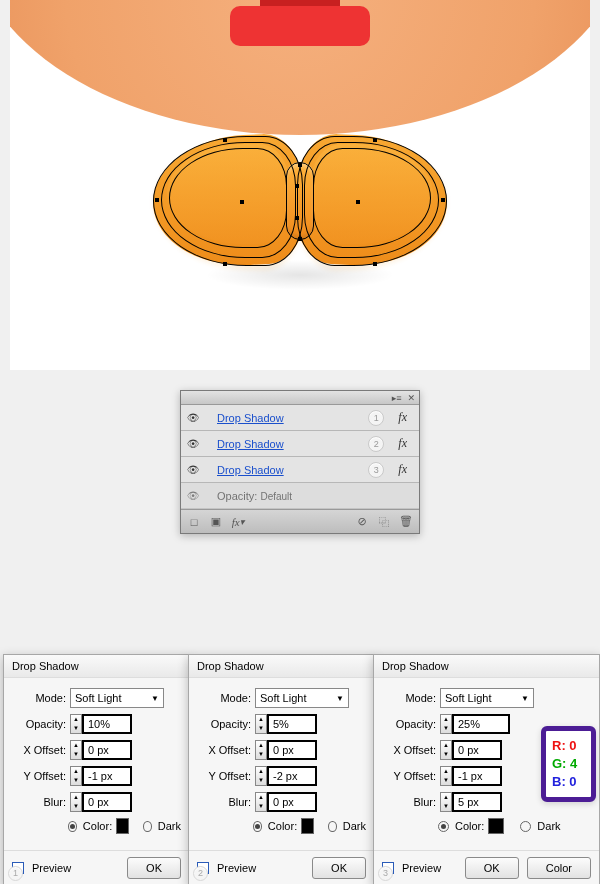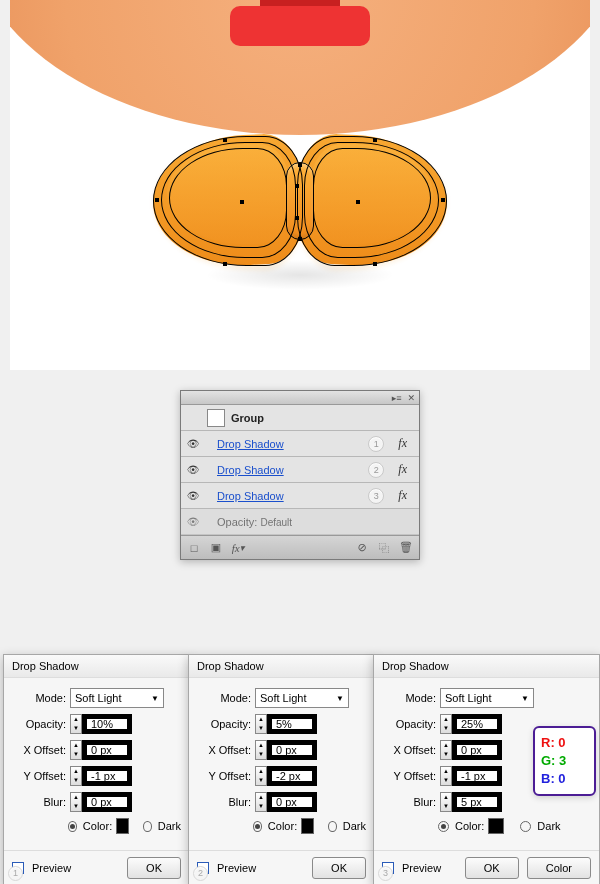--- a/index.html
+++ b/index.html
@@ -59,32 +59,32 @@
   .ds1 { left:3px; top:654px; }
   .ds2 { left:188px; top:654px; }
   .ds3 { left:373px; top:654px; width:227px; }
   .ds-title { padding:5px 8px; border-bottom:1px solid #ddd; background:linear-gradient(#fafafa,#e9e9e9); font-size:11px; }
   .ds-body { padding:10px 8px 10px 8px; }
   .ds-row { display:flex; align-items:center; margin-bottom:6px; gap:4px; }
   .ds-lab { width:54px; text-align:right; font-size:11px; }
   .ds-input { display:flex; align-items:center; }
   .nud { width:12px; height:20px; background:linear-gradient(#fff,#ddd); border:1px solid #888; display:flex; flex-direction:column; }
   .nud span { flex:1; font-size:6px; text-align:center; line-height:8px; }
-  .txt { height:20px; border:5px solid #000000; padding:0 4px; font-size:11px; background:#fff; }
+  .txt { height:20px; border:2px solid #000000; padding:0 4px; font-size:11px; background:#fff; }
   .sel-box { height:20px; border:1px solid #888; padding:0 4px; background:#fff; display:flex; align-items:center; justify-content:space-between; }
   .sel-box .arr { font-size:8px; }
   .radio { width:11px; height:11px; border:1px solid #666; border-radius:50%; display:inline-flex; align-items:center; justify-content:center; margin-right:2px; }
   .radio.on::after { content:""; width:5px; height:5px; background:#444; border-radius:50%; }
   .color-sw { width:16px; height:16px; background:#000; border:1px solid #666; vertical-align:middle; }
   .ds-foot { display:flex; align-items:center; padding:6px 8px; gap:8px; border-top:1px solid #ddd; }
   .chk { width:12px; height:12px; border:1px solid #2a5bb8; background:#fff; }
   .btn { height:22px; padding:0 18px; background:linear-gradient(#fcfcfc,#e2e2e2); border:1px solid #8a8a8a; border-radius:3px; font-size:11px; cursor:pointer; }
   .ds-tag { position:absolute; left:4px; bottom:4px; width:15px; height:15px; border-radius:50%; background:#f5f5f5; border:1px solid #d8d8d8; font-size:9px; text-align:center; line-height:13px; color:#aaa; box-shadow:inset 0 1px 1px #fff; }
   
-  .rgb { position:absolute; right:4px; top:726px; width:63px; background:#fff; border:2px solid #4c1d95; border-radius:6px; padding:6px 6px; box-shadow:0 2px 6px rgba(0,0,0,0.15); font-size:13px; font-weight:bold; line-height:18px; }
+  .rgb { position:absolute; right:4px; top:726px; width:55px; background:#fff; border:5px solid #4c1d95; border-radius:6px; padding:6px 6px; box-shadow:0 2px 6px rgba(0,0,0,0.15); font-size:13px; font-weight:bold; line-height:18px; }
   .rgb .r { color:#e11; }
   .rgb .g { color:#0a0; }
   .rgb .b { color:#22d; }
 </style>
 </head>
 <body>
 
 <div class="canvas">
   <div class="peach"></div>
   <div class="redthing">
@@ -126,25 +126,20 @@
     </div>
   </div>
 </div>
 
 <div class="appearance">
   <div class="ap-top">
     <span class="ic">▸≡</span>
     <span class="ic">✕</span>
   </div>
   <div class="ap-row">
-    <span class="ap-eye"></span>
-    <span class="ap-swatch"></span>
-    <span class="ap-lbl">Group</span>
-  </div>
-  <div class="ap-row">
     <span class="ap-eye">👁</span>
     <span class="ap-link">Drop Shadow</span>
     <span class="ap-num">1</span>
     <span class="ap-fx">fx</span>
   </div>
   <div class="ap-row">
     <span class="ap-eye">👁</span>
     <span class="ap-link">Drop Shadow</span>
     <span class="ap-num">2</span>
     <span class="ap-fx">fx</span>
@@ -316,21 +311,21 @@
           <span class="arr">▼</span>
         </div>
       </div>
     <div class="ds-row">
         <span class="ds-lab">Opacity:</span>
       <div class="ds-input">
           <div class="nud">
             <span>▲</span>
             <span>▼</span>
           </div>
-          <input class="txt" style="width: 50px;" value="25%">
+          <input class="txt" style="width: 58px;" value="25%">
         </div>
       </div>
     <div class="ds-row">
         <span class="ds-lab">X Offset:</span>
       <div class="ds-input">
           <div class="nud">
             <span>▲</span>
             <span>▼</span>
           </div>
           <input class="txt" style="width: 50px;" value="0 px">
@@ -370,15 +365,15 @@
       <span>Preview</span>
     <span style="flex:1"></span>
     <button class="btn">OK</button>
     <button class="btn">Color</button>
   </div>
   <div class="ds-tag">3</div>
 </div>
 
 <div class="rgb">
   <div class="r">R: 0</div>
-  <div class="g">G: 3</div>
+  <div class="g">G: 4</div>
   <div class="b">B: 0</div>
 </div>
 
 </body></html>

